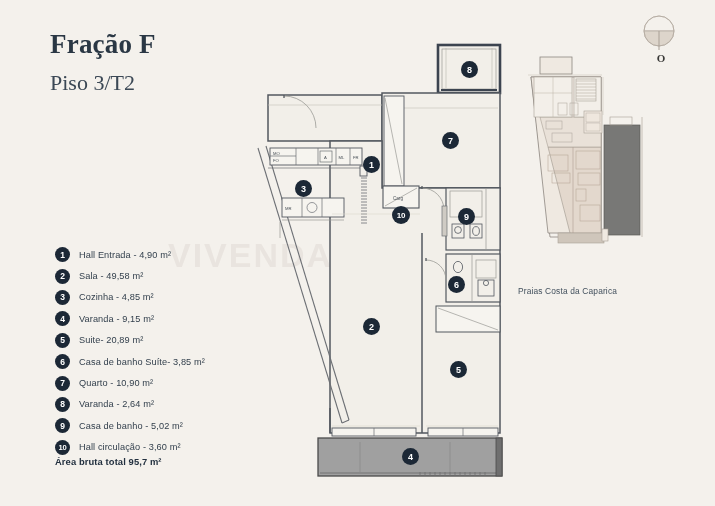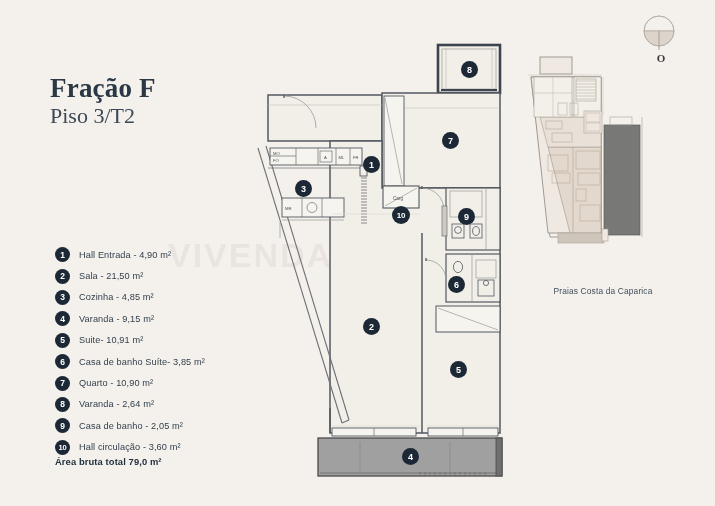--- a/index.html
+++ b/index.html
@@ -10,26 +10,26 @@
     color:#22303f;
     position:relative;
   }
   #page{position:absolute;inset:0;}
 
   
   .title-block{position:absolute;left:50px;top:30px;}
   .title-main{
     font-family:"Liberation Serif", serif;
     font-size:27px;font-weight:bold;letter-spacing:.2px;
-    color:#2a3744;line-height:1.05;margin-top:44px;
+    color:#2a3744;line-height:1.05;
   }
   .title-sub{
     font-family:"Liberation Serif", serif;
     font-size:22px;font-weight:normal;color:#3b4855;
-    margin-top:2px;line-height:1.05;
+    margin-top:13px;line-height:1.05;
   }
 
   
   .legend{position:absolute;left:55px;top:244px;}
   .legend-row{display:flex;align-items:center;height:21.4px;}
   .badge{
     width:15px;height:15px;border-radius:50%;
     background:#1c2836;color:#fff;
     font-size:8.5px;font-weight:bold;
     display:flex;align-items:center;justify-content:center;
@@ -55,21 +55,21 @@
     background:#1c2836;color:#fff;font-size:9px;font-weight:bold;
     display:flex;align-items:center;justify-content:center;
     letter-spacing:-.2px;
   }
   .pin.wide{font-size:8px;width:18px;height:18px;}
 
   
   .site{position:absolute;left:518px;top:55px;width:160px;height:225px;}
   .site svg{display:block;}
   .site-caption{
-    position:absolute;left:518px;top:286px;width:170px;text-align:center;
+    position:absolute;left:518px;top:286px;width:170px;
     font-size:8.4px;color:#42505d;letter-spacing:.15px;
   }
 
   
   .compass{position:absolute;left:641px;top:14px;width:40px;height:52px;}
   .compass-letter{
     position:absolute;left:0;top:38px;width:40px;text-align:center;
     font-family:"Liberation Serif", serif;
     font-size:11px;color:#3a3a38;font-weight:bold;
   }
@@ -96,56 +96,56 @@
     <div class="title-sub">Piso 3/T2</div>
   </div>
 
   <div class="legend">
     <div class="legend-row">
       <span class="badge">1</span>
       <span class="legend-label">Hall Entrada - 4,90 m²</span>
     </div>
     <div class="legend-row">
       <span class="badge">2</span>
-      <span class="legend-label">Sala - 21,50 m²</span>
+      <span class="legend-label">Sala - 49,58 m²</span>
     </div>
     <div class="legend-row">
       <span class="badge">3</span>
       <span class="legend-label">Cozinha - 4,85 m²</span>
     </div>
     <div class="legend-row">
       <span class="badge">4</span>
       <span class="legend-label">Varanda - 9,15 m²</span>
     </div>
     <div class="legend-row">
       <span class="badge">5</span>
-      <span class="legend-label">Suite- 10,91 m²</span>
+      <span class="legend-label">Suite- 20,89 m²</span>
     </div>
     <div class="legend-row">
       <span class="badge">6</span>
       <span class="legend-label">Casa de banho Suíte- 3,85 m²</span>
     </div>
     <div class="legend-row">
       <span class="badge">7</span>
       <span class="legend-label">Quarto - 10,90 m²</span>
     </div>
     <div class="legend-row">
       <span class="badge">8</span>
       <span class="legend-label">Varanda - 2,64 m²</span>
     </div>
     <div class="legend-row">
       <span class="badge">9</span>
-      <span class="legend-label">Casa de banho - 2,05 m²</span>
+      <span class="legend-label">Casa de banho - 5,02 m²</span>
     </div>
     <div class="legend-row">
       <span class="badge wide">10</span>
       <span class="legend-label">Hall circulação -  3,60 m²</span>
     </div>
   </div>
-  <div class="legend-total">Área bruta total 79,0 m²</div>
+  <div class="legend-total">Área bruta total 95,7 m²</div>
 
   <div class="watermark">VIVENDAS</div>
 
   <div class="plan">
     <svg width="270" height="460" viewBox="0 0 270 460">
       <g stroke="#8b8b86" fill="none" stroke-width="0.8">
 
         <rect x="188" y="17" width="62" height="48" fill="#f2efe9" stroke="#3c4450" stroke-width="2.6"></rect>
         <rect x="192" y="21" width="54" height="40" fill="none" stroke="#9a9a95" stroke-width="0.7"></rect>
         <line x1="191" y1="62" x2="247" y2="62" stroke="#3c4450" stroke-width="2.2"></line>

